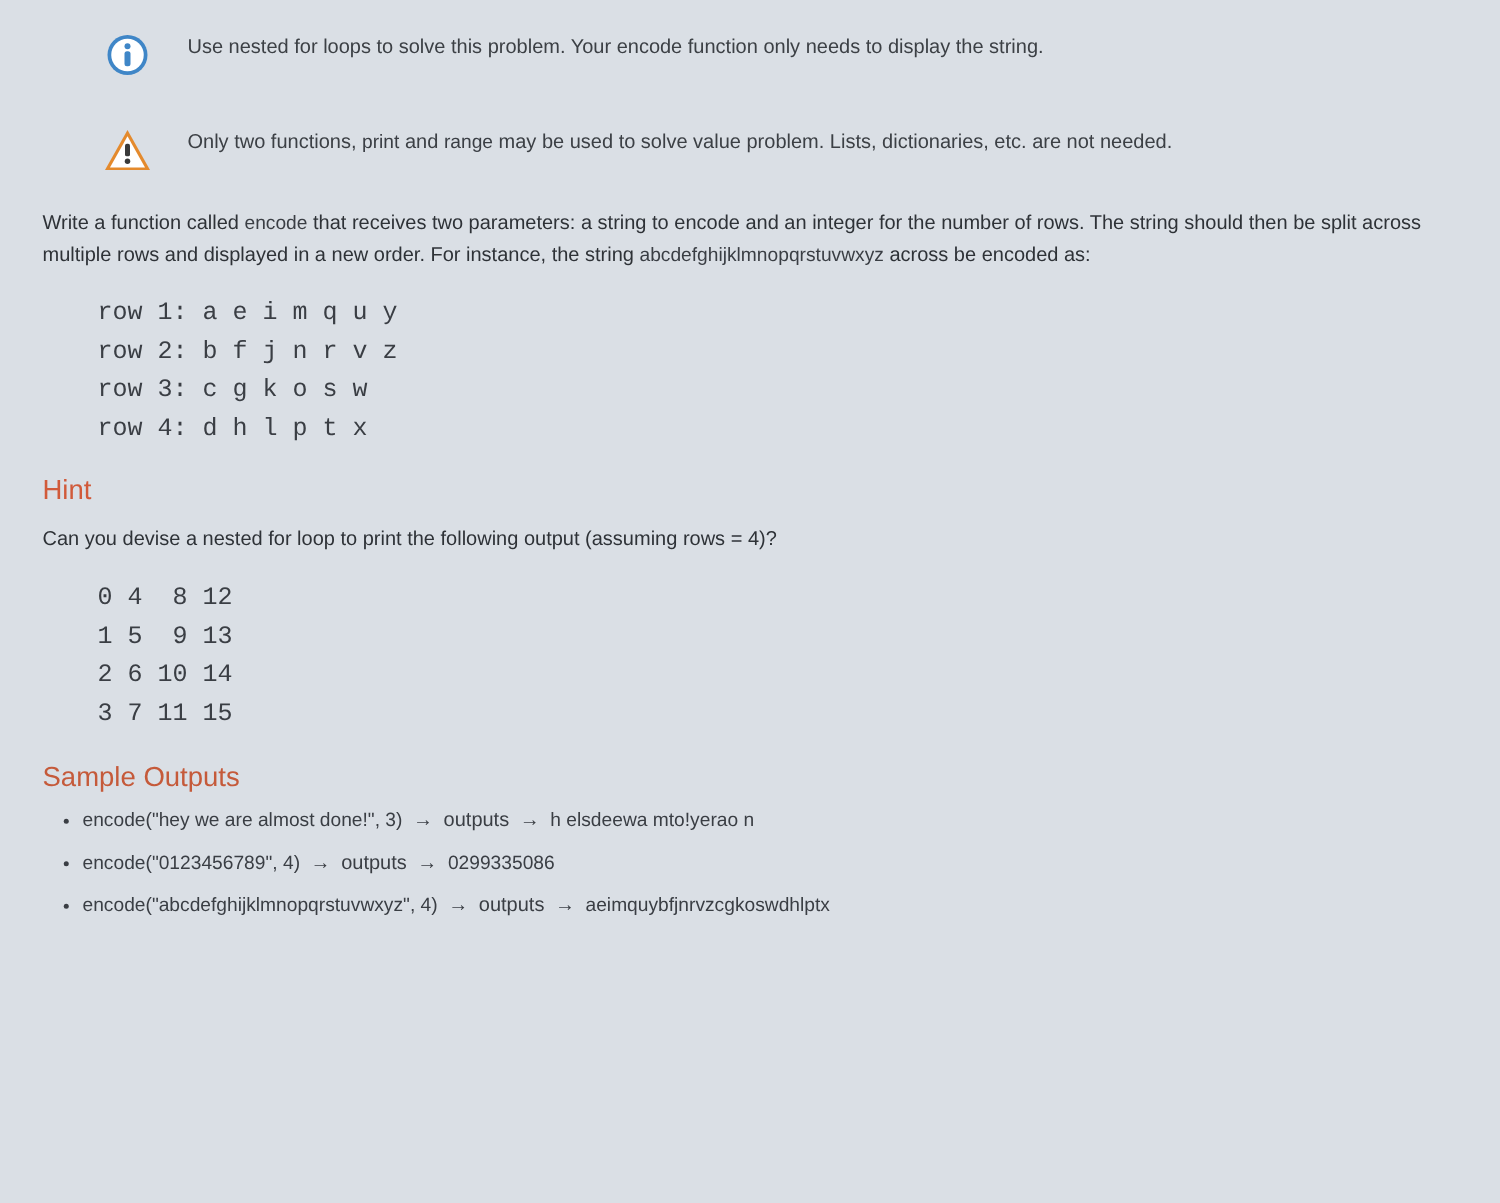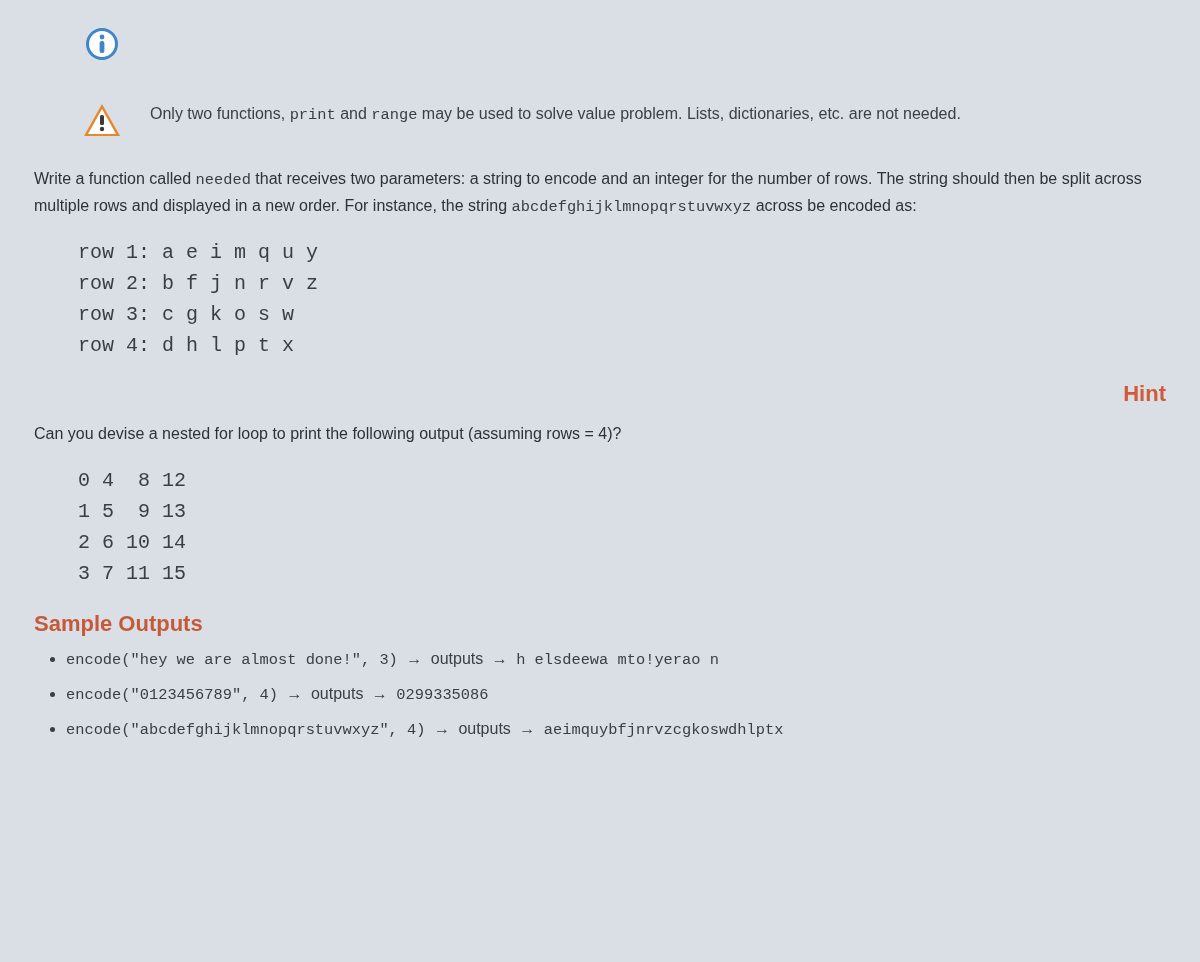--- a/index.html
+++ b/index.html
@@ -32,43 +32,42 @@
     line-height: 1.45;
     padding-top: 2px;
     color: #3c4045;
   }
   .body-text {
     color: #2e3237;
     line-height: 1.6;
     margin: 14px 0 10px 0;
   }
   code, .mono {
-    font-family: Liberation Mono, monospace;
+    font-family: Liberation Sans, sans-serif;
     font-size: 0.96em;
     color: #3a3e44;
   }
   pre.codeblock {
     font-family: "Consolas", "Menlo", "Courier New", monospace;
     background: transparent;
     margin: 18px 0 18px 44px;
     white-space: pre;
     line-height: 1.55;
     color: #3a3e44;
     font-size: 20px;
   }
   h3.hint {
     color: #d15a3a;
-    font-weight: 700;
+    font-weight: 400;
     font-size: 22px;
     margin: 20px 0 6px 0;
-    text-align: right;
   }
   h3.sample {
     color: #c55a3a;
-    font-weight: 700;
+    font-weight: 400;
     font-size: 22px;
     margin: 22px 0 8px 0;
   }
   ul.samples {
     margin: 6px 0 0 0;
     padding-left: 32px;
   }
   ul.samples li {
     margin: 10px 0;
     line-height: 1.5;
@@ -87,38 +86,39 @@
 
   <div class="callout">
     <div class="icon-slot">
       <svg width="36" height="36" viewBox="0 0 36 36">
         <circle cx="18" cy="18" r="16" fill="#3f86c7"></circle>
         <circle cx="18" cy="18" r="13" fill="#ffffff"></circle>
         <circle cx="18" cy="11" r="2.4" fill="#3f86c7"></circle>
         <rect x="15.6" y="15" width="4.8" height="12" rx="2" fill="#3f86c7"></rect>
       </svg>
     </div>
+    <div class="msg">Use nested for loops to solve this problem. Your encode function only needs to display the string.</div>
   </div>
 
   <div class="callout">
     <div class="icon-slot">
       <svg width="40" height="36" viewBox="0 0 40 36">
         <polygon points="20,2 38,34 2,34" fill="#e48a2d"></polygon>
         <polygon points="20,7 34,32 6,32" fill="#ffffff"></polygon>
         <rect x="18" y="13" width="4" height="10" rx="1.5" fill="#3a3a3a"></rect>
         <circle cx="20" cy="27" r="2.2" fill="#3a3a3a"></circle>
       </svg>
     </div>
     <div class="msg">
       <span>Only two functions, </span><code>print</code><span> and </span><code>range</code><span> may be used to solve value problem. Lists, dictionaries, etc. are not needed.</span>
     </div>
   </div>
 
   <p class="body-text">
-    <span>Write a function called </span><code>needed</code><span> that receives two parameters: a string to encode and an integer for the number of rows. The string should then be split across multiple rows and displayed in a new order. For instance, the string </span><code>abcdefghijklmnopqrstuvwxyz</code><span> across be encoded as:</span>
+    <span>Write a function called </span><code>encode</code><span> that receives two parameters: a string to encode and an integer for the number of rows. The string should then be split across multiple rows and displayed in a new order. For instance, the string </span><code>abcdefghijklmnopqrstuvwxyz</code><span> across be encoded as:</span>
   </p>
 
   <pre class="codeblock">row 1: a e i m q u y
 row 2: b f j n r v z
 row 3: c g k o s w
 row 4: d h l p t x</pre>
 
 
   <h3 class="hint">Hint</h3>
 

